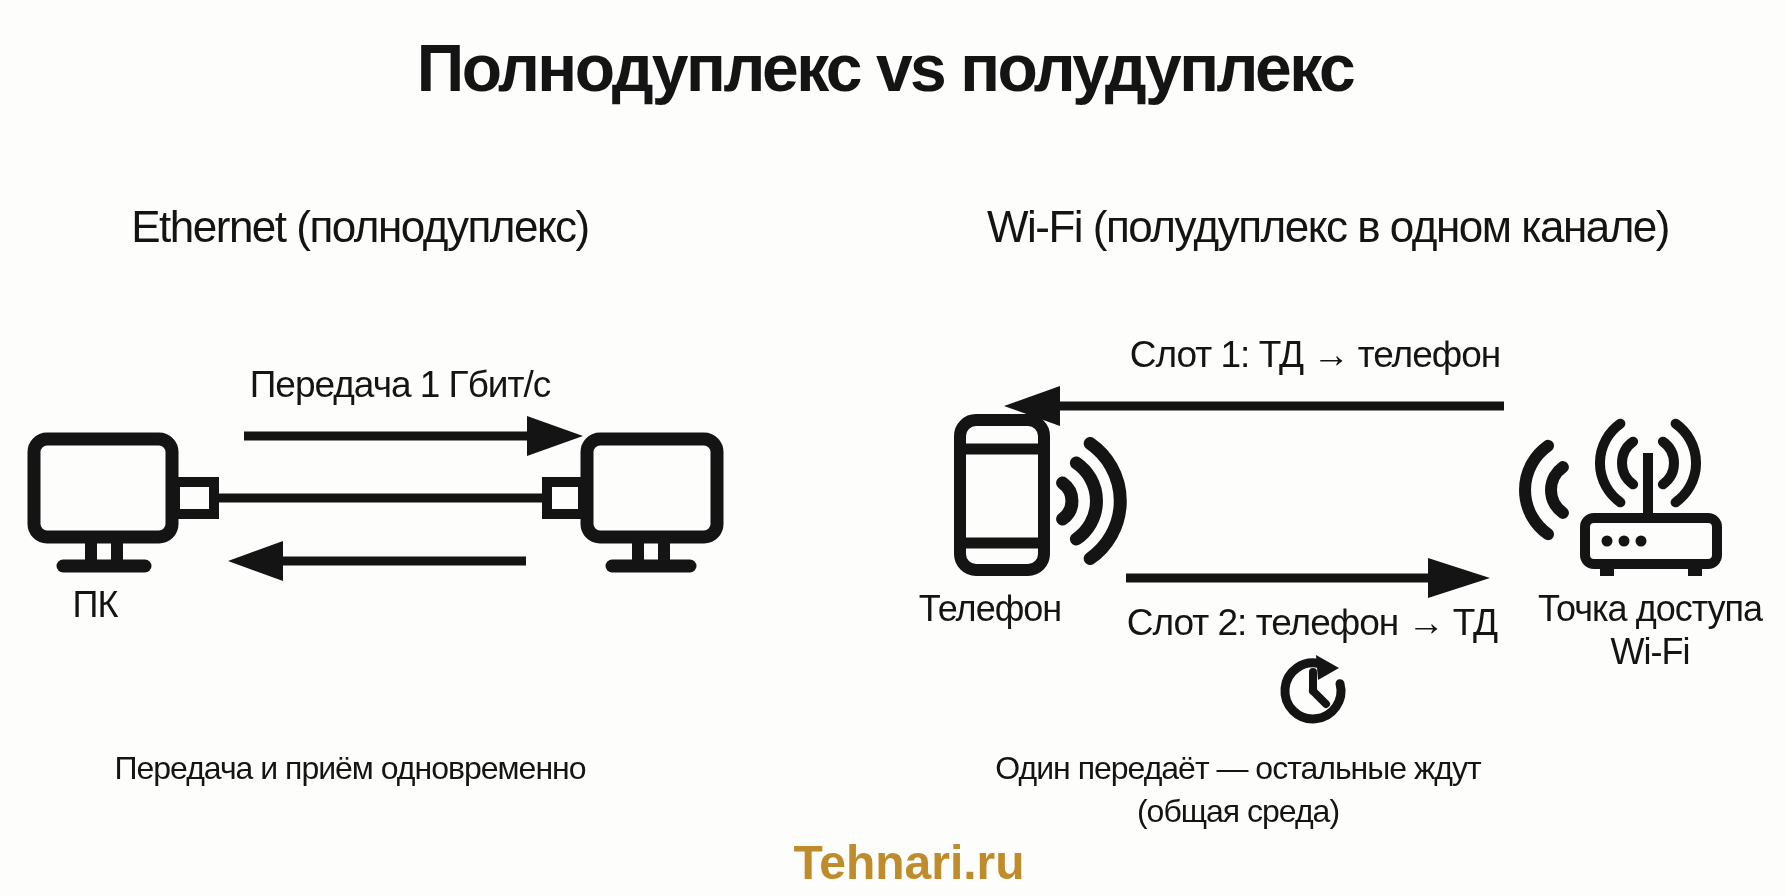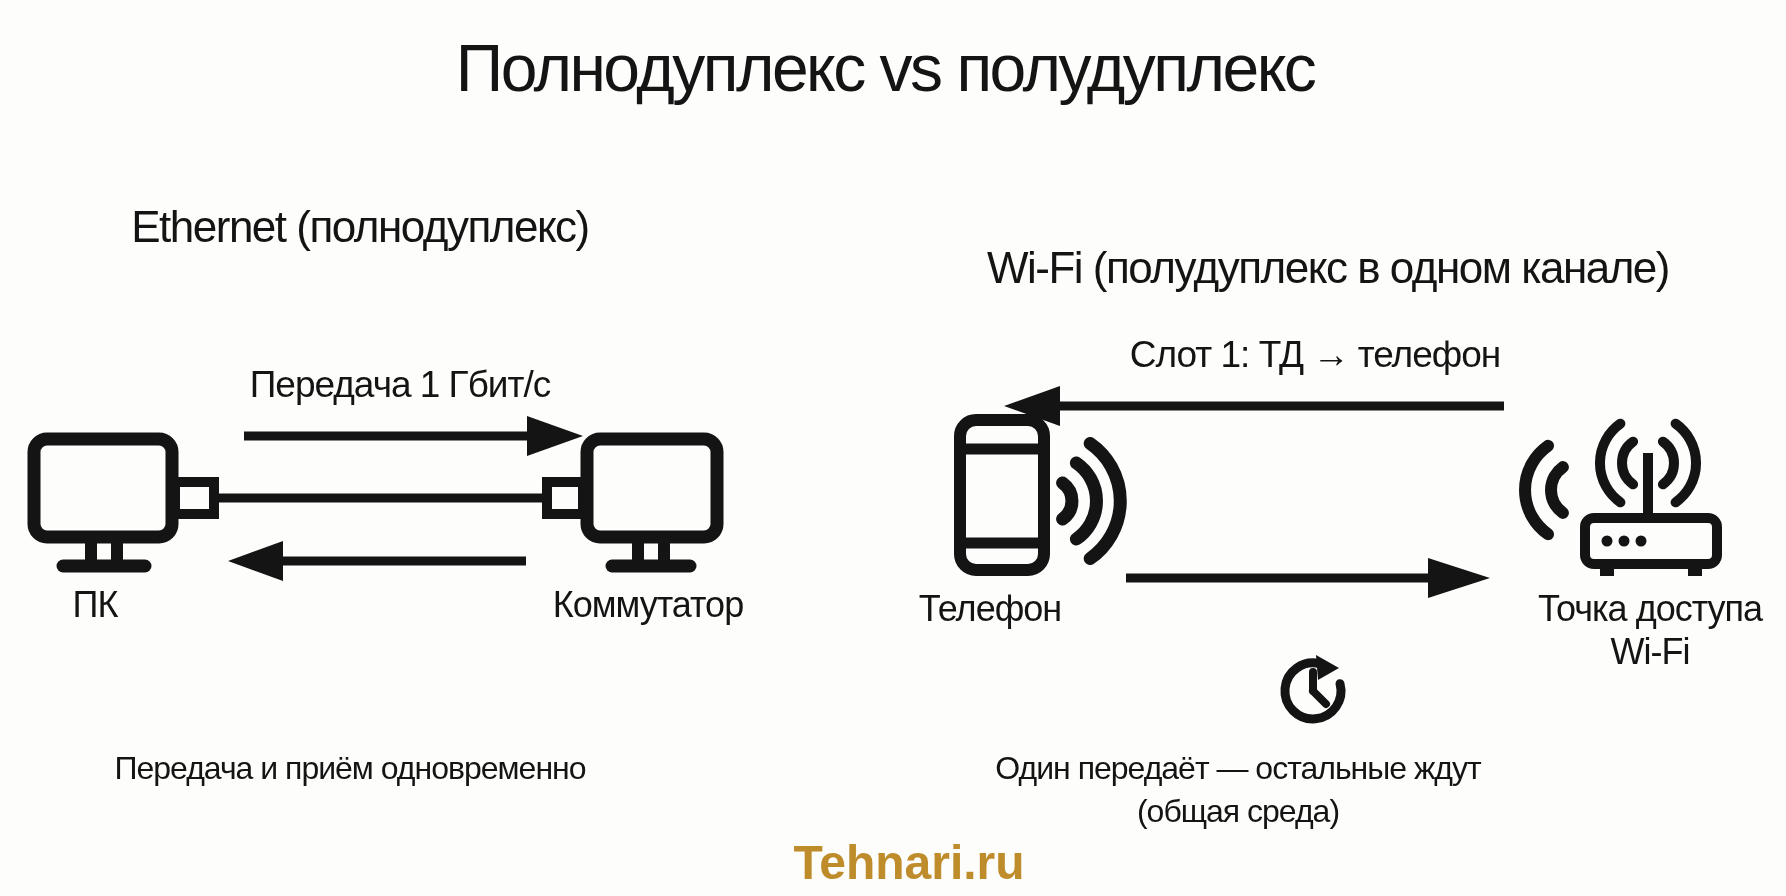--- a/index.html
+++ b/index.html
@@ -13,21 +13,21 @@
     overflow:hidden;
   }
   .txt{
     position:absolute;
     transform:translateX(-50%);
     white-space:nowrap;
     line-height:1.05;
     color:#141414;
     text-align:center;
   }
-  .title{font-size:66px;font-weight:400;letter-spacing:-2.5px;}
+  .title{font-size:66px;font-weight:700;letter-spacing:-2.5px;}
   .heading{font-size:44px;letter-spacing:-1.5px;}
   .label{font-size:37px;letter-spacing:-1px;}
   .devlabel{font-size:36px;letter-spacing:-1px;}
   .caption{font-size:32px;letter-spacing:-1px;}
   .brand{font-size:48px;font-weight:700;letter-spacing:0;}
   .icon{position:absolute;}
   svg{display:block;overflow:visible;}
   .stroke{stroke:#141414;fill:none;}
   .fill{fill:#141414;stroke:none;}
 </style>
@@ -73,25 +73,24 @@
   </div>
 
   <div class="icon" style="left:225px;top:537px;">
     <svg width="305" height="46" viewBox="0 0 305 46">
       <line class="stroke" x1="52" y1="24" x2="301" y2="24" stroke-width="9"></line>
       <polygon class="fill" points="58,4 3,24 58,44"></polygon>
     </svg>
   </div>
 
   <div class="txt devlabel" style="left:95px;top:586px;">ПК</div>
-  <div class="txt devlabel" style="left:648px;top:586px;">Коммутатор</div>
 
   <div class="txt caption" style="left:350px;top:752px;">Передача и приём одновременно</div>
 
-  <div class="txt heading" style="left:1328px;top:204px;margin-top:41px;">Wi-Fi (полудуплекс в одном канале)</div>
+  <div class="txt heading" style="left:1328px;top:204px;">Wi-Fi (полудуплекс в одном канале)</div>
 
   <div class="txt label" style="left:1315px;top:336px;">Слот 1: ТД → телефон</div>
   <div class="icon" style="left:1000px;top:384px;">
     <svg width="508" height="44" viewBox="0 0 508 44">
       <line class="stroke" x1="52" y1="22" x2="504" y2="22" stroke-width="9"></line>
       <polygon class="fill" points="60,2 4,22 60,42"></polygon>
     </svg>
   </div>
 
   <div class="icon" style="left:952px;top:412px;">
@@ -111,20 +110,21 @@
   </div>
 
   <div class="txt devlabel" style="left:990px;top:590px;">Телефон</div>
 
   <div class="icon" style="left:1122px;top:556px;">
     <svg width="372" height="44" viewBox="0 0 372 44">
       <line class="stroke" x1="4" y1="22" x2="312" y2="22" stroke-width="9"></line>
       <polygon class="fill" points="306,2 368,22 306,42"></polygon>
     </svg>
   </div>
+  <div class="txt label" style="left:1312px;top:604px;">Слот 2: телефон → ТД</div>
 
   <div class="icon" style="left:1277px;top:655px;">
     <svg width="72" height="72" viewBox="0 0 72 72">
       <path class="stroke" stroke-width="9" stroke-linecap="round" d="M63.0 28.7 A28 28 0 1 1 43.2 8.9"></path>
       <polygon class="fill" points="39,0 62,13 41,25"></polygon>
       <path class="stroke" stroke-width="8" stroke-linecap="round" d="M36 36 L36 17 M36 36 L49 49"></path>
     </svg>
   </div>
 
   <div class="icon" style="left:1505px;top:405px;">

